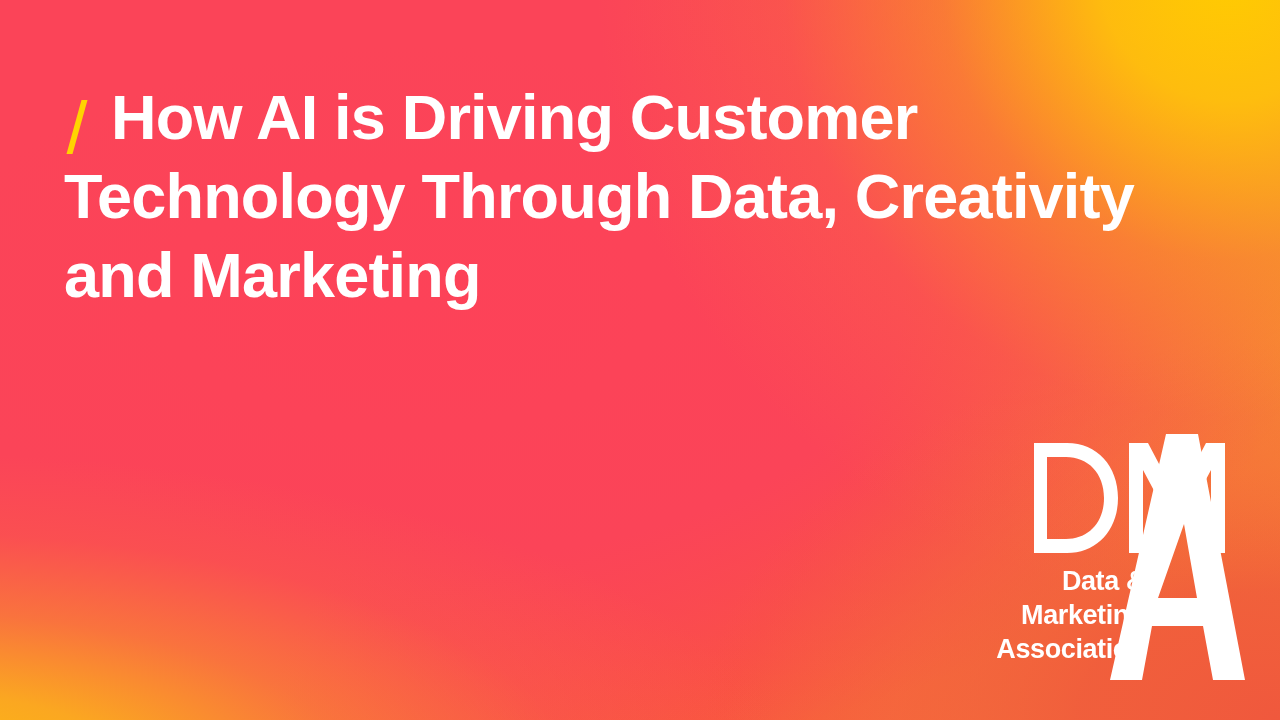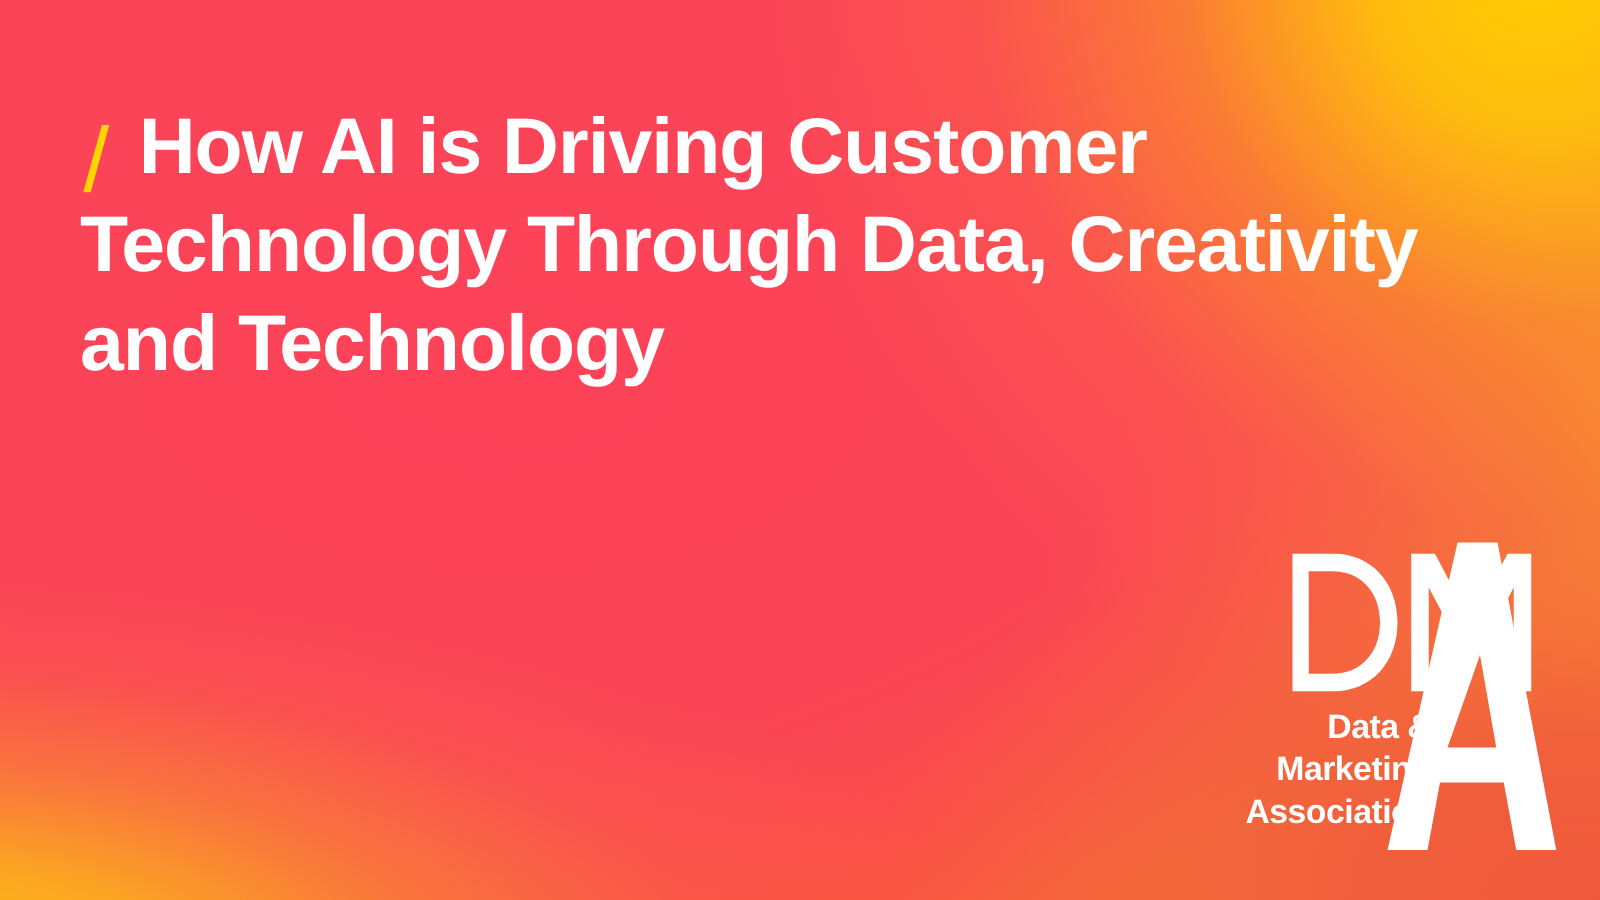--- a/index.html
+++ b/index.html
@@ -79,21 +79,21 @@
 
   <div class="headline-block">
 
     <span class="slash-mark">
       <svg width="22" height="54" viewBox="0 0 22 54" xmlns="http://www.w3.org/2000/svg" aria-hidden="true">
         <polygon points="15.5,0 21.5,0 6.5,54 0.5,54" fill="#ffd400"></polygon>
       </svg>
       <span class="sr-text">/</span>
     </span>
 
-    <h1 class="headline"><span>How AI is Driving Customer</span> <span>Technology Through Data, Creativity</span> <span>and Technology</span></h1>
+    <h1 class="headline"><span>How AI is Driving Customer</span> <span>Technology Through Data, Creativity</span> <span>and Marketing</span></h1>
   </div>
 
   <div class="dma-logo">
     <svg width="315" height="248" viewBox="0 0 315 248" xmlns="http://www.w3.org/2000/svg" aria-hidden="true">
 
       <g>
         <path fill="#ffffff" d="M104 11 H137 C167 11 188 34 188 66 C188 98 167 121 137 121 H104 Z
                                  M117 25 V107 H136 C158 107 174 91 174 66 C174 41 158 25 136 25 Z"></path>
       </g>
 

